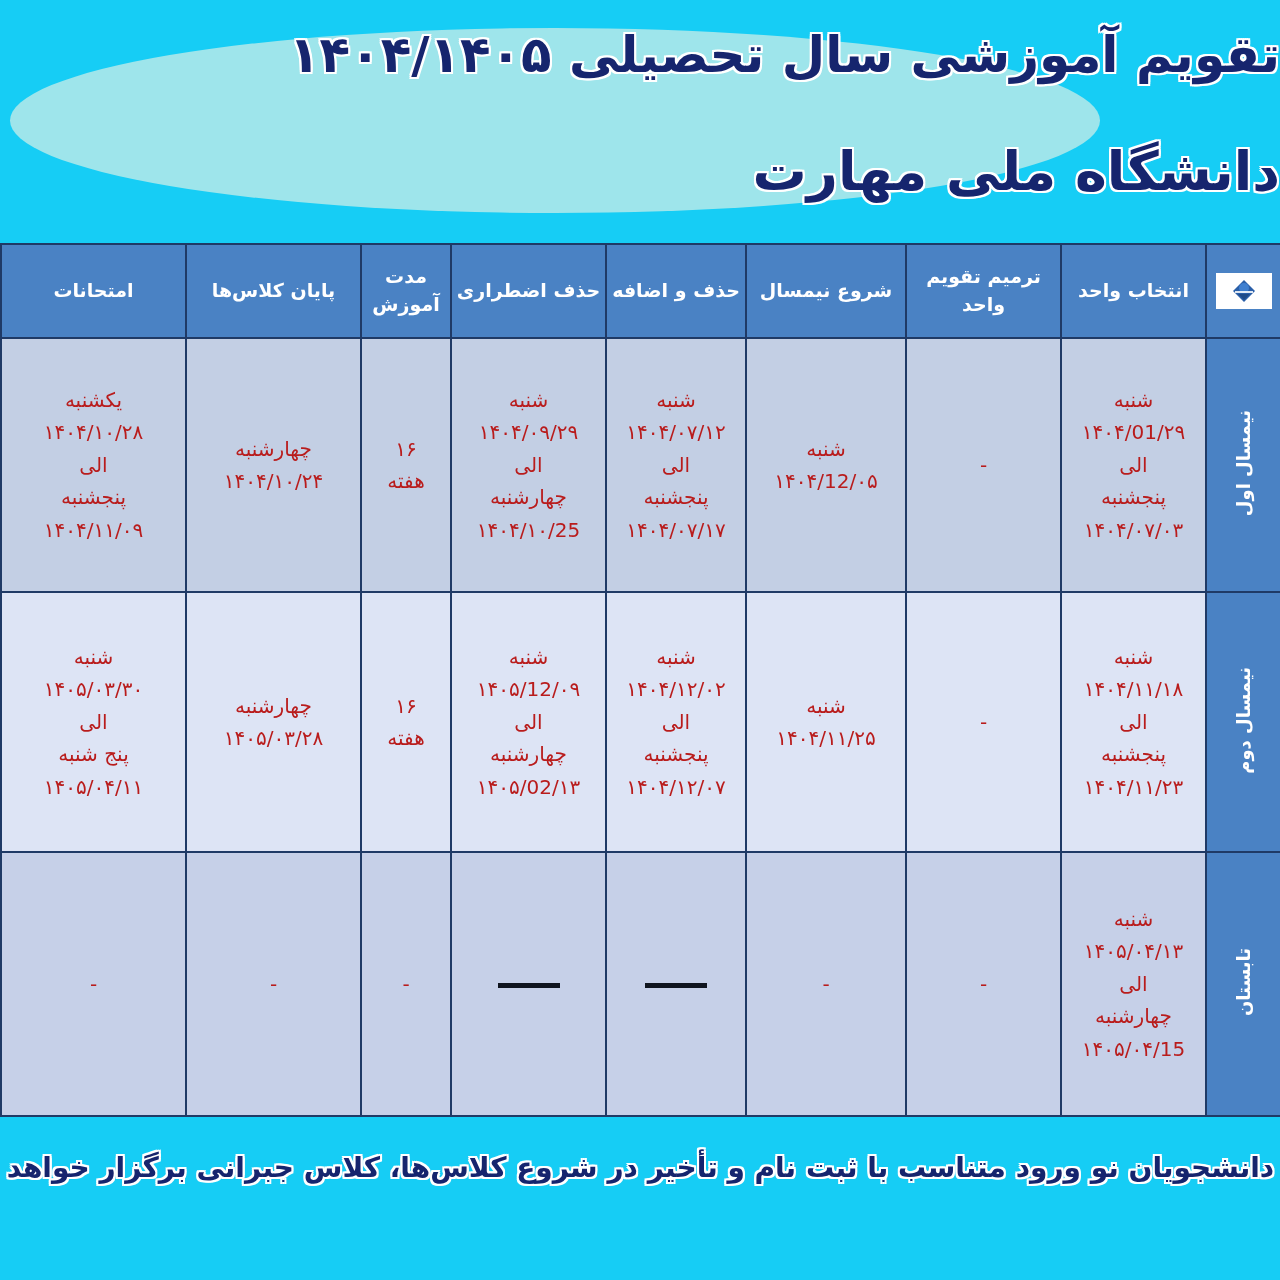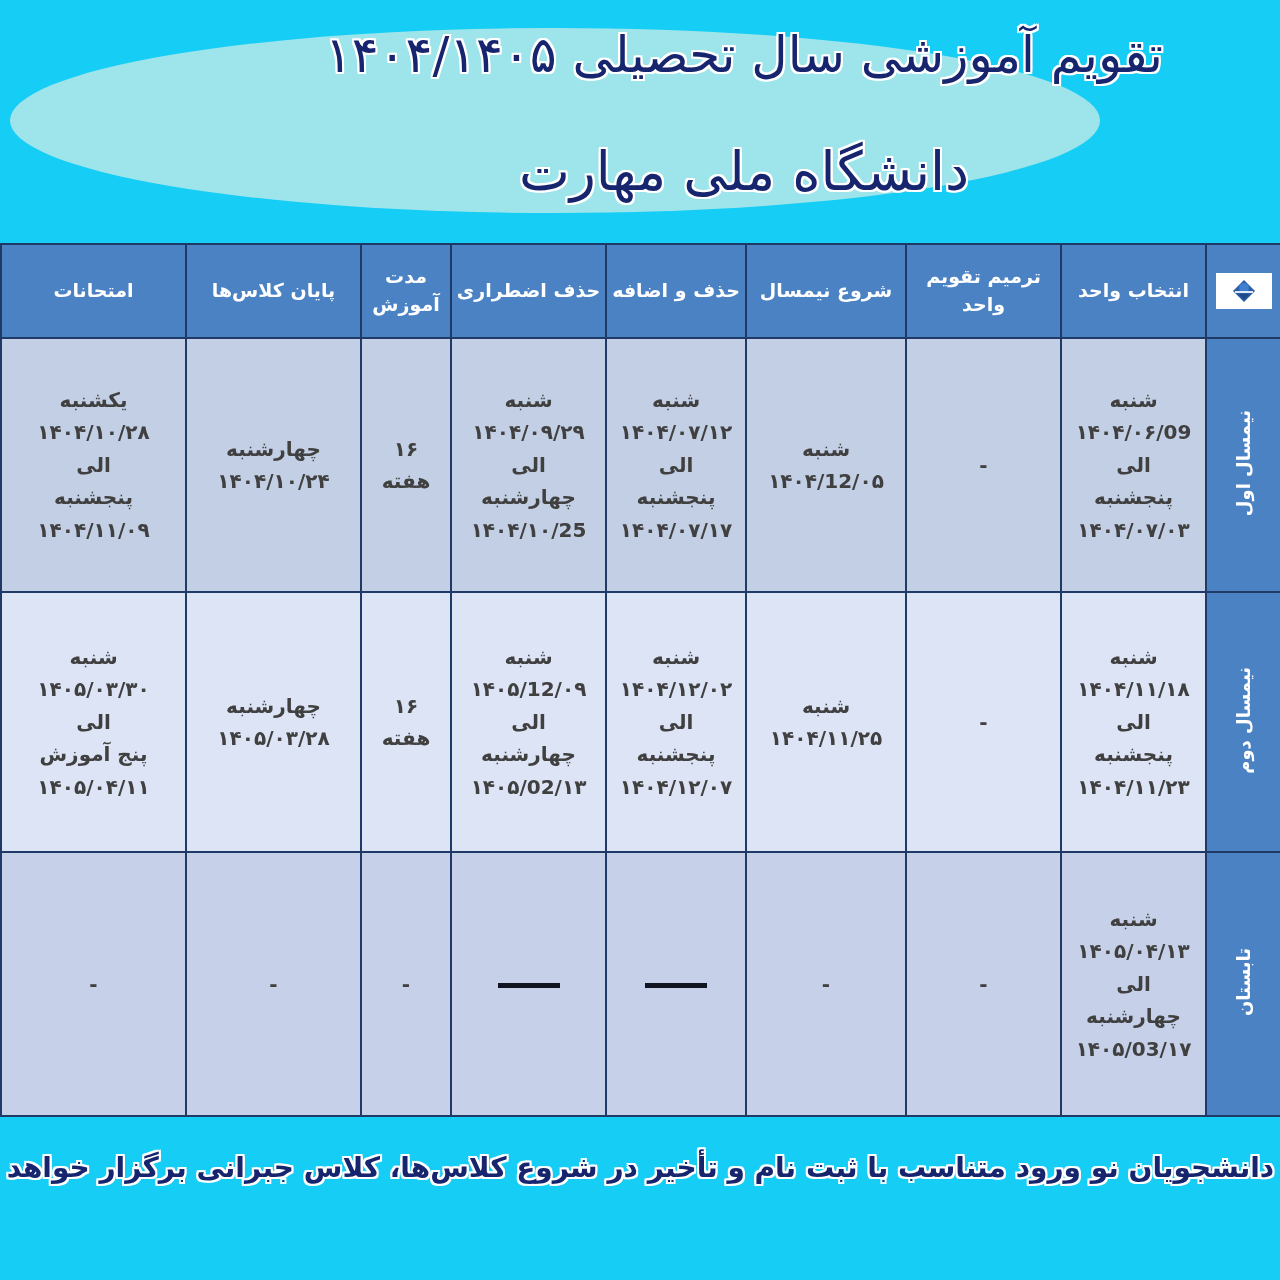--- a/index.html
+++ b/index.html
@@ -21,23 +21,23 @@
   #title-ellipse{
     position:absolute;
     left:10px;top:28px;
     width:1090px;height:185px;
     background:#9EE5EB;
     border-radius:50%;
   }
   .title-line{
     position:absolute;
     width:1072px;
-    text-align:center;
+    text-align:right;
     color:#16256E;
-    font-weight:normal;
+    font-weight:bold;
     direction:rtl;
     white-space:nowrap;
     text-shadow:
       -2px -2px 0 #ffffff,  2px -2px 0 #ffffff,
       -2px  2px 0 #ffffff,  2px  2px 0 #ffffff,
        0px -2px 0 #ffffff,  0px  2px 0 #ffffff,
       -2px  0px 0 #ffffff,  2px  0px 0 #ffffff;
     letter-spacing:0px;
   }
   #title-line-1{ top:26px; font-size:50px; }
@@ -92,23 +92,23 @@
   }
   .term-label-inner{
     writing-mode:vertical-rl;
     transform:rotate(180deg);
     display:inline-block;
     white-space:nowrap;
     letter-spacing:1px;
   }
 
   tbody td.data-cell{
-    color:#404040;
+    color:#b91c1c;
     font-size:20px;
-    font-weight:bold;
+    font-weight:normal;
     line-height:1.62;
     padding:10px 4px;
     font-family:"DejaVu Sans","Liberation Sans",sans-serif;
   }
   tr.row-1 td.data-cell{ background:#c3cfe4; height:252px; }
   tr.row-2 td.data-cell{ background:#dde4f5; height:258px; }
   tr.row-3 td.data-cell{ background:#c6d0e8; height:262px; }
 
   .cell-multiline span{ display:block; }
   .long-dash{
@@ -186,21 +186,21 @@
       <th>امتحانات</th>
     </tr>
   </thead>
   <tbody>
     <tr class="row-1">
       <td class="term-label">
         <span class="term-label-inner">نیمسال اول</span>
       </td>
       <td class="data-cell cell-multiline">
           <span>شنبه</span>
-          <span>۱۴۰۴/۰۶/09</span>
+          <span>۱۴۰۴/01/۲۹</span>
           <span>الی</span>
           <span>پنجشنبه</span>
           <span>۱۴۰۴/۰۷/۰۳</span>
         </td>
       <td class="data-cell cell-multiline">
           <span>-</span>
         </td>
       <td class="data-cell cell-multiline">
           <span>شنبه</span>
           <span>۱۴۰۴/12/۰۵</span>
@@ -272,34 +272,34 @@
           <span>هفته</span>
         </td>
       <td class="data-cell cell-multiline">
           <span>چهارشنبه</span>
           <span>۱۴۰۵/۰۳/۲۸</span>
         </td>
       <td class="data-cell cell-multiline">
           <span>شنبه</span>
           <span>۱۴۰۵/۰۳/۳۰</span>
           <span>الی</span>
-          <span>پنج آموزش</span>
+          <span>پنج شنبه</span>
           <span>۱۴۰۵/۰۴/۱۱</span>
         </td>
     </tr>
     <tr class="row-3">
       <td class="term-label">
         <span class="term-label-inner">تابستان</span>
       </td>
       <td class="data-cell cell-multiline">
           <span>شنبه</span>
           <span>۱۴۰۵/۰۴/۱۳</span>
           <span>الی</span>
           <span>چهارشنبه</span>
-          <span>۱۴۰۵/03/۱۷</span>
+          <span>۱۴۰۵/۰۴/15</span>
         </td>
       <td class="data-cell cell-multiline">
           <span>-</span>
         </td>
       <td class="data-cell cell-multiline">
           <span>-</span>
         </td>
       <td class="data-cell cell-multiline">
           <span><i class="long-dash"></i></span>
         </td>

